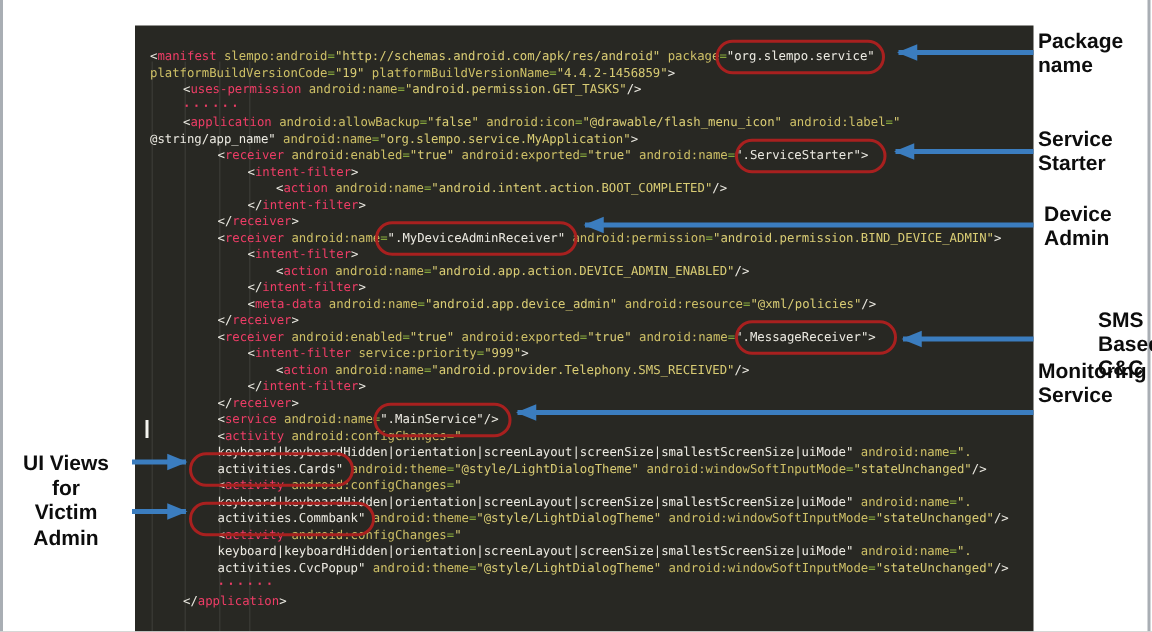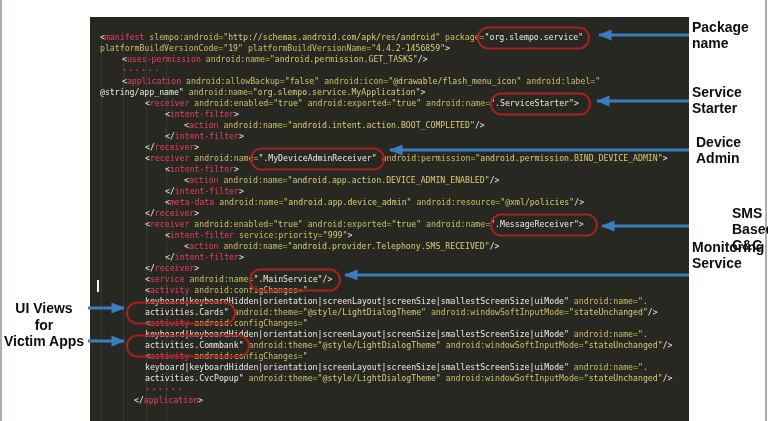--- a/index.html
+++ b/index.html
@@ -78,38 +78,38 @@
         <div class="cl" style="padding-left: 55px;"><span class="tk-p">&lt;</span><span class="tk-t">activity</span><span class="tk-a"> android:configChanges</span><span class="tk-e">=</span><span class="tk-v">"</span></div>
         <div class="cl" style="padding-left: 55px;"><span class="tk-p">keyboard|keyboardHidden|orientation|screenLayout|screenSize|smallestScreenSize|uiMode"</span><span class="tk-a"> android:name</span><span class="tk-e">=</span><span class="tk-v">".</span></div>
         <div class="cl" style="padding-left: 55px;"><span class="tk-p">activities.Cards"</span><span class="tk-a"> android:theme</span><span class="tk-e">=</span><span class="tk-v">"@style/LightDialogTheme"</span><span class="tk-a"> android:windowSoftInputMode</span><span class="tk-e">=</span><span class="tk-v">"stateUnchanged"</span><span class="tk-p">/&gt;</span></div>
         <div class="cl" style="padding-left: 55px;"><span class="tk-p">&lt;</span><span class="tk-t">activity</span><span class="tk-a"> android:configChanges</span><span class="tk-e">=</span><span class="tk-v">"</span></div>
         <div class="cl" style="padding-left: 55px;"><span class="tk-p">keyboard|keyboardHidden|orientation|screenLayout|screenSize|smallestScreenSize|uiMode"</span><span class="tk-a"> android:name</span><span class="tk-e">=</span><span class="tk-v">".</span></div>
         <div class="cl" style="padding-left: 55px;"><span class="tk-p">activities.Commbank"</span><span class="tk-a"> android:theme</span><span class="tk-e">=</span><span class="tk-v">"@style/LightDialogTheme"</span><span class="tk-a"> android:windowSoftInputMode</span><span class="tk-e">=</span><span class="tk-v">"stateUnchanged"</span><span class="tk-p">/&gt;</span></div>
         <div class="cl" style="padding-left: 55px;"><span class="tk-p">&lt;</span><span class="tk-t">activity</span><span class="tk-a"> android:configChanges</span><span class="tk-e">=</span><span class="tk-v">"</span></div>
         <div class="cl" style="padding-left: 55px;"><span class="tk-p">keyboard|keyboardHidden|orientation|screenLayout|screenSize|smallestScreenSize|uiMode"</span><span class="tk-a"> android:name</span><span class="tk-e">=</span><span class="tk-v">".</span></div>
         <div class="cl" style="padding-left: 55px;"><span class="tk-p">activities.CvcPopup"</span><span class="tk-a"> android:theme</span><span class="tk-e">=</span><span class="tk-v">"@style/LightDialogTheme"</span><span class="tk-a"> android:windowSoftInputMode</span><span class="tk-e">=</span><span class="tk-v">"stateUnchanged"</span><span class="tk-p">/&gt;</span></div>
         <div class="cl" style="padding-left: 55px;"><span class="tk-d">······</span></div>
-        <div class="cl" style="padding-left: 44px;"><span class="tk-p">&lt;/</span><span class="tk-t">application</span><span class="tk-p">&gt;</span></div>
+        <div class="cl" style="padding-left: 32px;"><span class="tk-p">&lt;/</span><span class="tk-t">application</span><span class="tk-p">&gt;</span></div>
       </div>
     <div class="cursor"></div>
   </div>
 
   <div class="r-label rl-1">Package
 name</div>
   <div class="r-label rl-2">Service
 Starter</div>
   <div class="r-label rl-3">Device
 Admin</div>
   <div class="r-label rl-4">SMS Based
 C&amp;C</div>
   <div class="r-label rl-5">Monitoring
 Service</div>
   <div class="l-label">UI Views
 for
-Victim Apps</div>
+Victim Admin</div>
 
   <svg class="overlay" viewBox="0 0 768 421" xmlns="http://www.w3.org/2000/svg">
     <defs>
       <marker id="ah" markerUnits="userSpaceOnUse" markerWidth="15" markerHeight="12" refX="13" refY="6" orient="auto">
         <path d="M0.5,0.5 L14,6 L0.5,11.5 Z" fill="#3b7dbf"></path>
       </marker>
     </defs>
 
     <rect x="478" y="27.5" width="111" height="21" rx="10.5" fill="none" stroke="#a8201f" stroke-width="2"></rect>
     <rect x="491" y="93.5" width="99" height="21" rx="10.5" fill="none" stroke="#a8201f" stroke-width="2"></rect>

